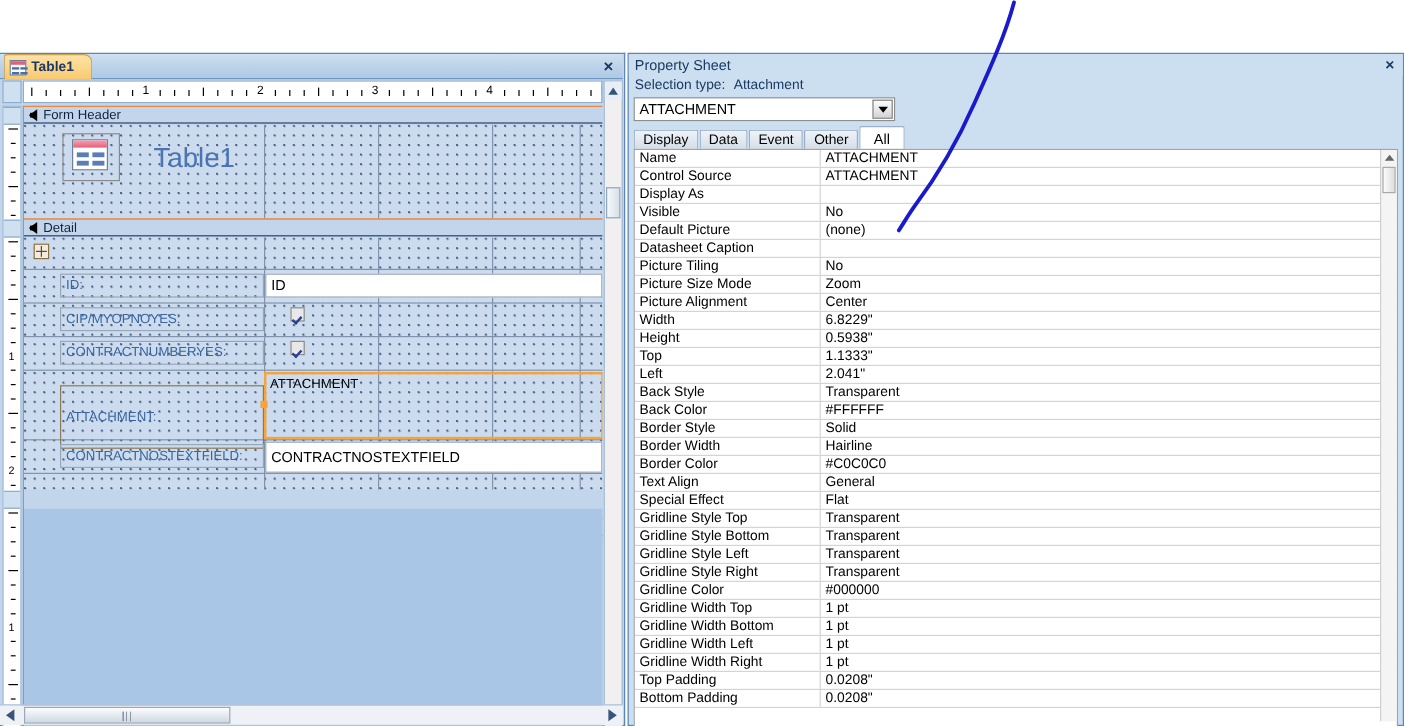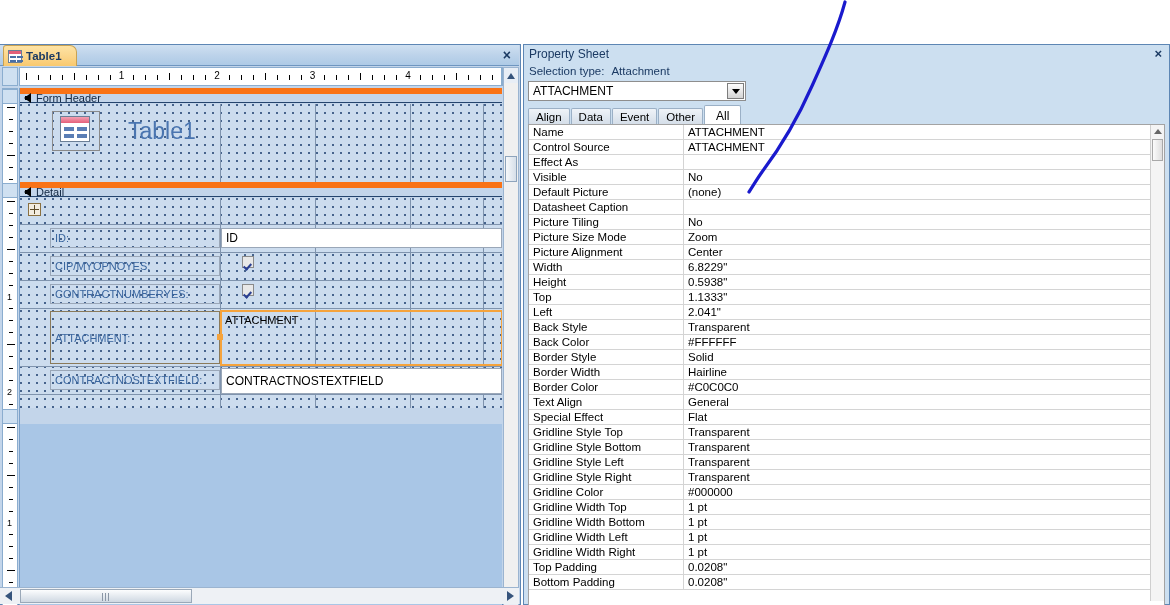--- a/index.html
+++ b/index.html
@@ -123,21 +123,21 @@
 
   
   #canvas {
     position:absolute; left:19px; top:43px; width:483px; height:540px;
     overflow:hidden; background:#c3d5ea;
     border-left:1px solid #7ba0c8;
   }
   .section-bar {
     position:absolute; left:0; width:483px; height:15px;
     background:#c3d5ea;
-    border-top:6px solid #f97316;
+    border-top:1px solid #f97316;
     border-bottom:1px solid #25456e;
     font-size:11px; color:#10253f;
     display:flex; align-items:center;
     padding-left:4px;
   }
   .sec-arrow {
     width:0;height:0;
     border-top:5px solid transparent; border-bottom:5px solid transparent;
     border-right:7px solid #000;
     margin-right:5px;
@@ -554,21 +554,21 @@
 
         <div class="ctl-label" style="left:30px; top:30px; width:170px; height:20px;">ID:</div>
         <div class="ctl-text" style="left:201px; top:30px; width:281px; height:20px;text-align:right;">ID</div>
 
         <div class="ctl-label" style="left:30px; top:58px; width:170px; height:20px;">CIP/MYOPNOYES:</div>
         <div class="ctl-check" style="left:222px; top:58px;"></div>
 
         <div class="ctl-label" style="left:30px; top:86px; width:170px; height:20px;">CONTRACTNUMBERYES:</div>
         <div class="ctl-check" style="left:222px; top:86px;"></div>
 
-        <div id="attach-label-box" style="left:30px; top:113px; width:170px; height:53px;">ATTACHMENT:</div>
+        <div id="attach-label-box" style="left:30px; top:123px; width:170px; height:53px;">ATTACHMENT:</div>
         <div id="attach-sel" style="left:200px; top:112px; width:283px; height:56px;">
           <span style="position:absolute;left:3px;top:2px;font-size:11px;color:#000;">ATTACHMENT</span>
           <span class="sel-handle" style="left:-5px; top:22px;"></span>
         </div>
 
         <div class="ctl-label" style="left:30px; top:172px; width:170px; height:20px;">CONTRACTNOSTEXTFIELD:</div>
         <div class="ctl-text" style="left:201px; top:170px; width:281px; height:26px;">CONTRACTNOSTEXTFIELD</div>
       </div>
 
       <div class="section-bar" style="top:320px;margin-top:24px;">
@@ -609,39 +609,39 @@
     </div>
 
     <div id="ps-combo">
       <span>ATTACHMENT</span>
       <span id="ps-combo-btn">
           <span class="combo-tri"></span>
         </span>
     </div>
 
     <div id="ps-tabs">
-        <div class="ps-tab">Align</div>
+        <div class="ps-tab">Display</div>
         <div class="ps-tab">Data</div>
         <div class="ps-tab">Event</div>
         <div class="ps-tab">Other</div>
         <div class="ps-tab active">All</div>
       </div>
 
     <div id="ps-grid">
       <div id="ps-rows">
           <div class="prop-row">
             <div class="prop-name">Name</div>
             <div class="prop-value">ATTACHMENT</div>
           </div>
           <div class="prop-row">
             <div class="prop-name">Control Source</div>
             <div class="prop-value">ATTACHMENT</div>
           </div>
           <div class="prop-row">
-            <div class="prop-name">Effect As</div>
+            <div class="prop-name">Display As</div>
           </div>
           <div class="prop-row">
             <div class="prop-name">Visible</div>
             <div class="prop-value">No</div>
           </div>
           <div class="prop-row">
             <div class="prop-name">Default Picture</div>
             <div class="prop-value">(none)</div>
           </div>
           <div class="prop-row">

